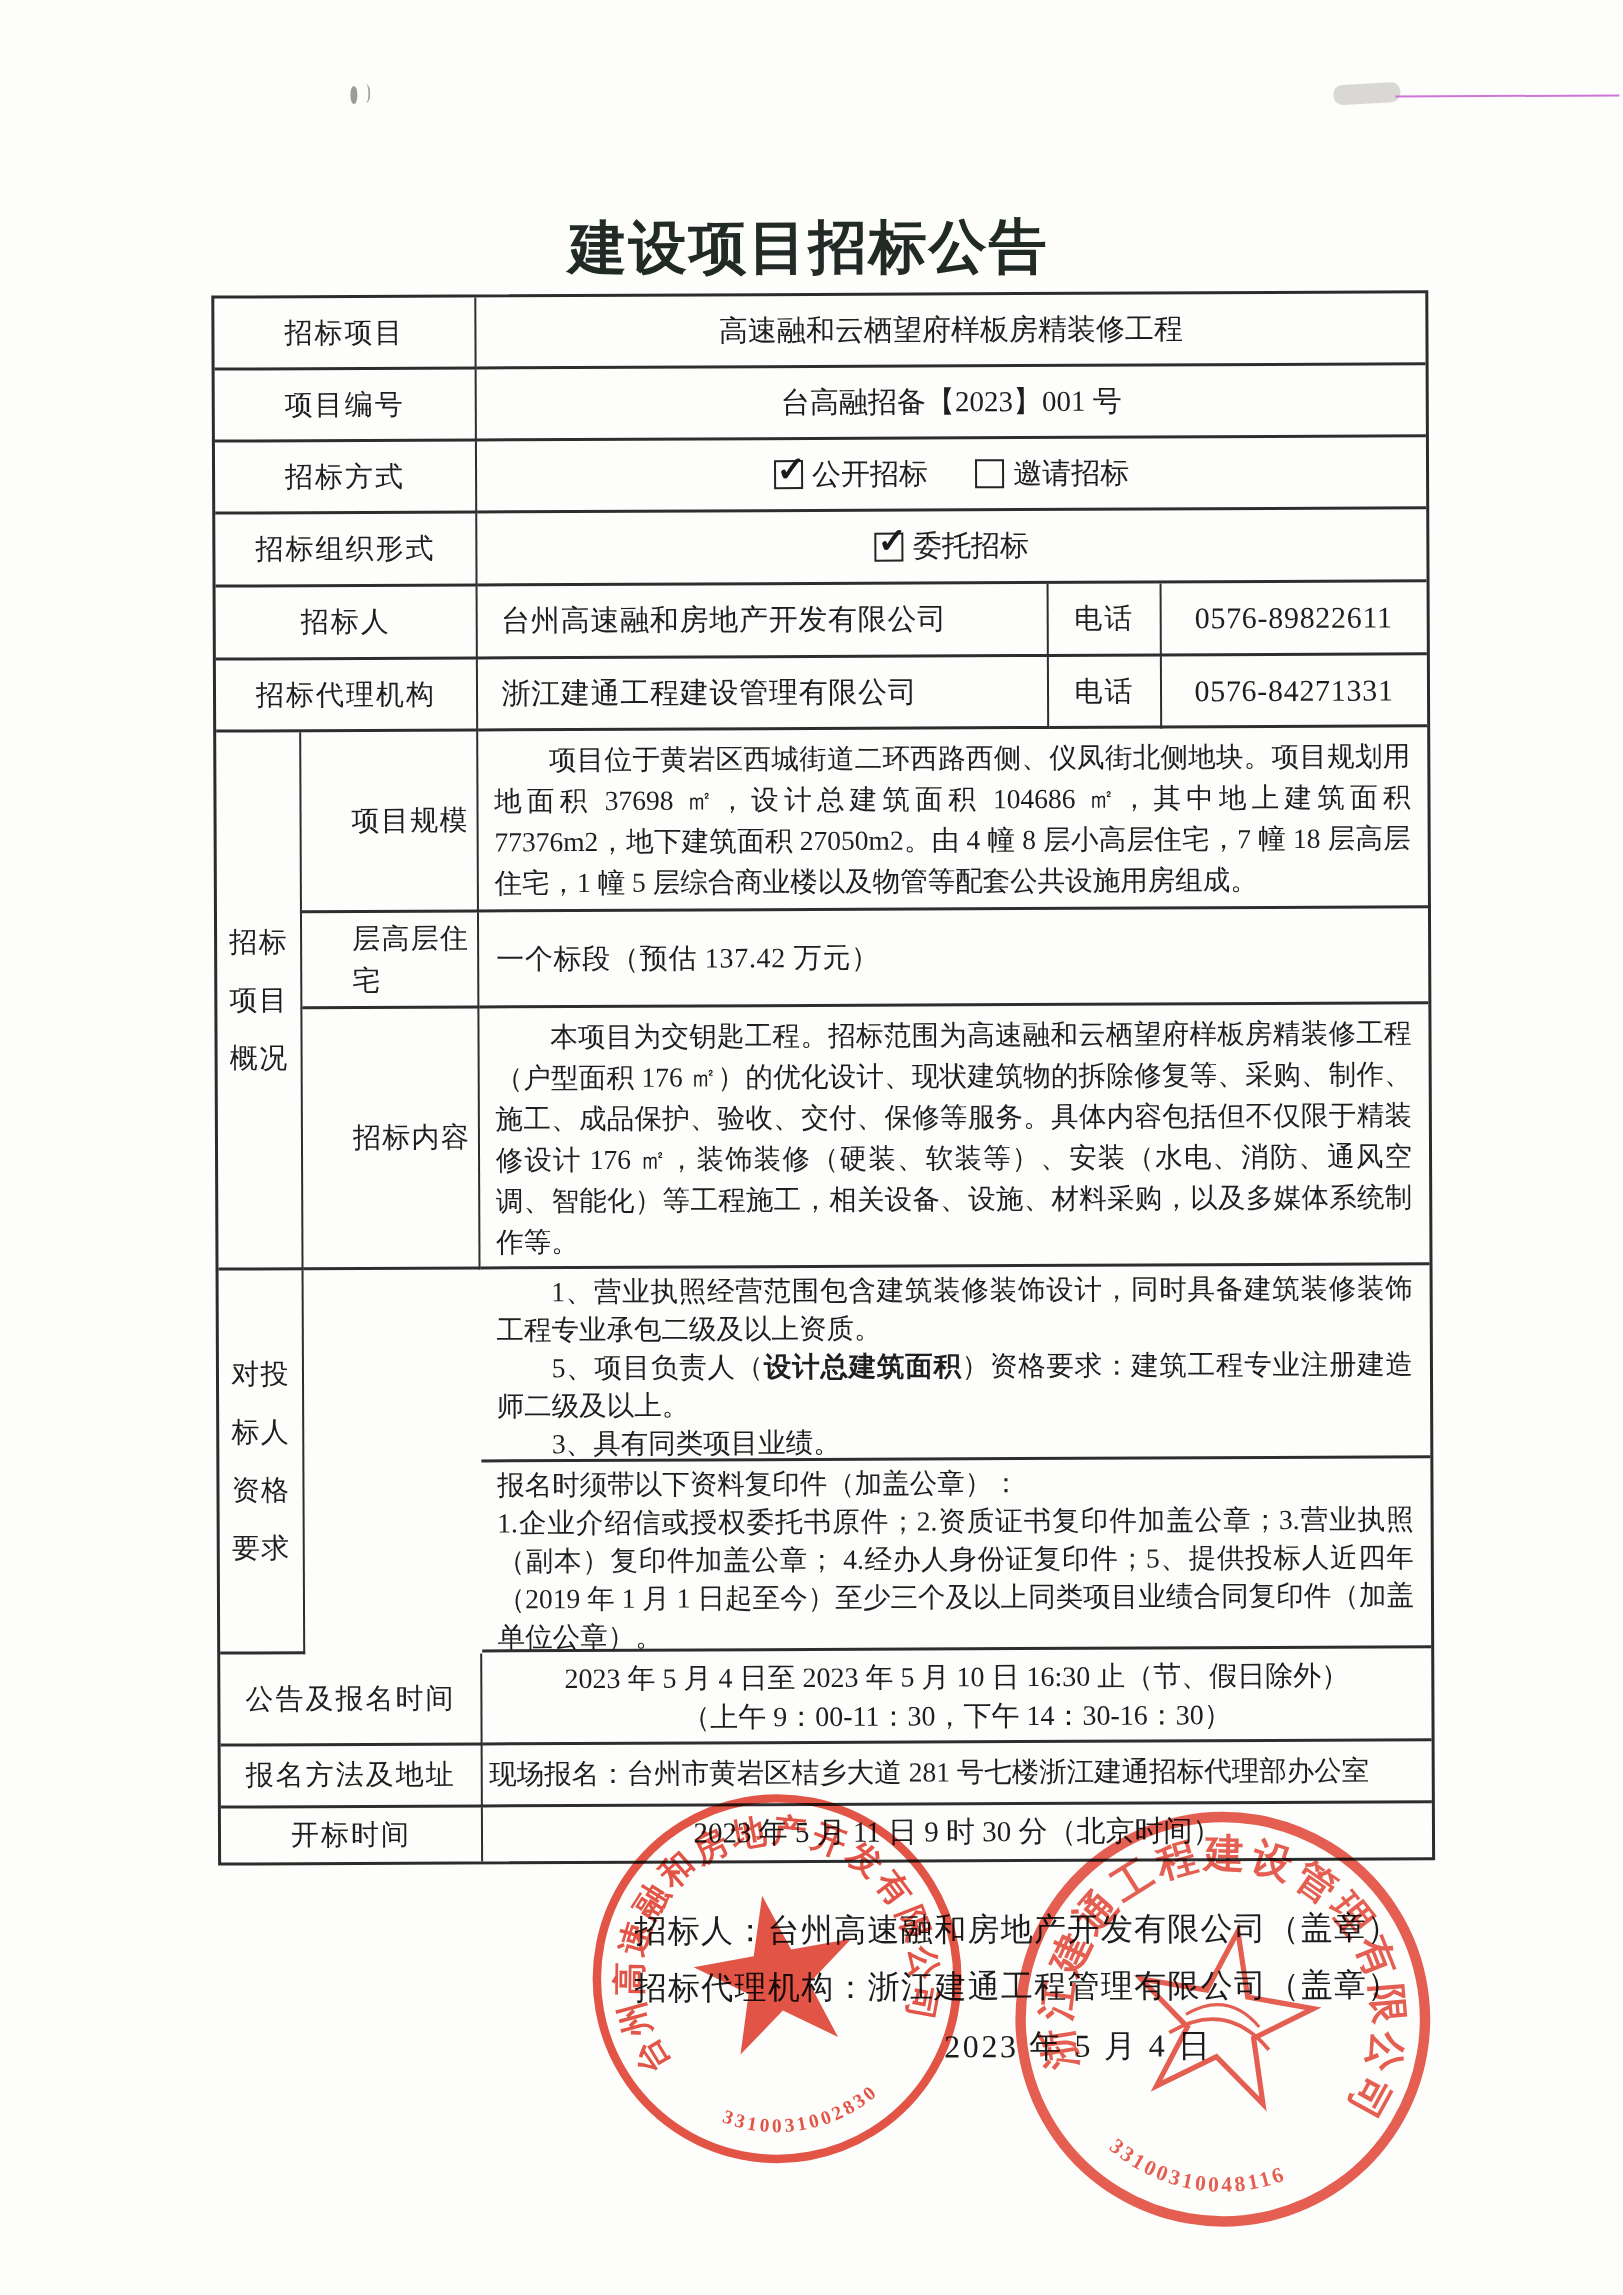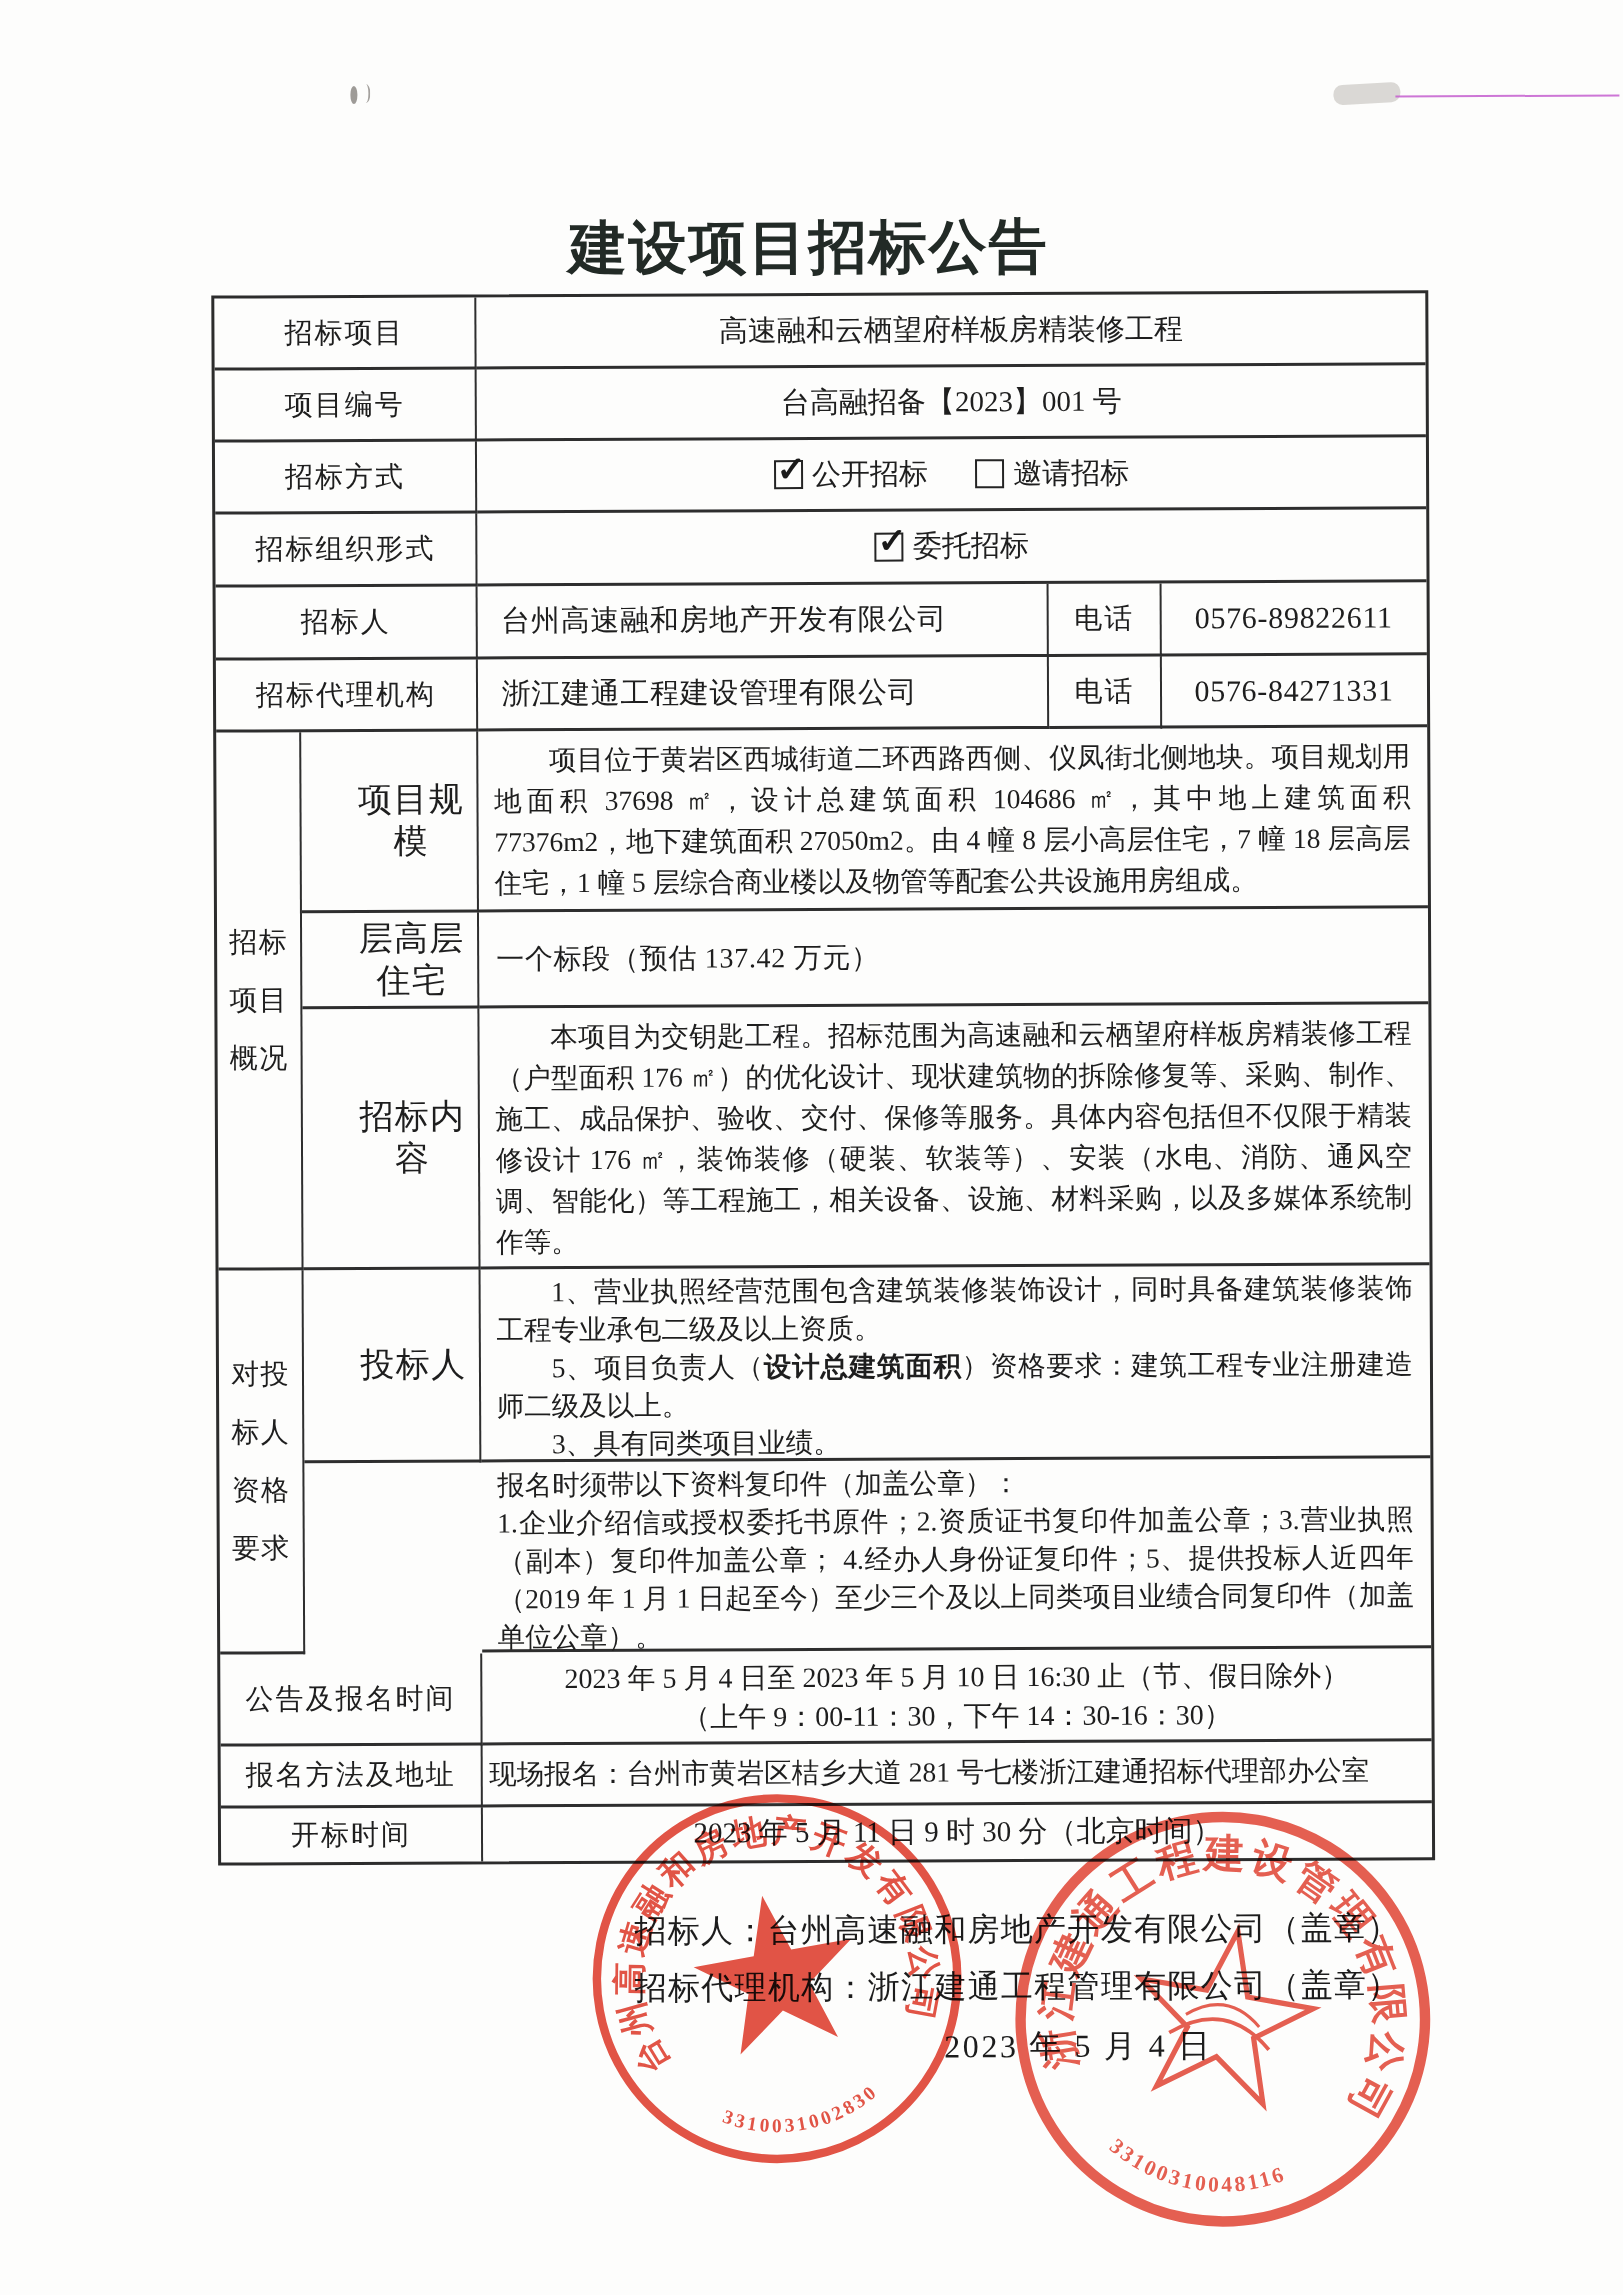--- a/index.html
+++ b/index.html
@@ -27,21 +27,21 @@
   .c.noR{border-right:none;}
   .c.noB{border-bottom:none;}
   .flexc{display:flex;align-items:center;justify-content:center;}
   .label{font-size:28px;letter-spacing:2px;text-align:center;}
   .value-center{font-size:29px;text-align:center;}
   .company{display:flex;align-items:center;padding-left:23.6px;font-size:29px;letter-spacing:0.7px;}
   .phone{font-size:30px;letter-spacing:0.7px;}
 
   .vcell{display:flex;align-items:center;justify-content:center;}
   .vspan{width:63px;word-break:break-all;text-align:center;font-size:28px;line-height:58px;letter-spacing:1.3px;}
-  .sublabel{width:119px;word-break:break-all;text-align:center;font-size:34px;line-height:42px;letter-spacing:1.3px;margin-left:44px;}
+  .sublabel{width:119px;word-break:break-all;text-align:left;font-size:28px;line-height:42px;letter-spacing:1.3px;margin-left:44px;}
 
   .para{display:block;padding:7.9px 17px 0 15.7px;font-size:27.5px;line-height:41px;text-align:justify;}
   .para p{margin:0;}
   .ind{text-indent:2em;}
   .tight p{line-height:38px;}
   .tight{padding-top:3.9px;}
 
   .cbrow{gap:47px;font-size:29px;}
   .cb{display:inline-flex;align-items:center;gap:9.2px;}
   .box{width:25px;height:25px;border:2.6px solid #242424;position:relative;flex:0 0 auto;}
@@ -137,23 +137,20 @@
       <span class="sublabel">招标内容</span>
     </div>
     <div class="c noR para" style="left:262px;top:711px;width:949px;height:261px;">
       <p class="ind">本项目为交钥匙工程。招标范围为高速融和云栖望府样板房精装修工程（户型面积 176 ㎡）的优化设计、现状建筑物的拆除修复等、采购、制作、施工、成品保护、验收、交付、保修等服务。具体内容包括但不仅限于精装修设计 176 ㎡，装饰装修（硬装、软装等）、安装（水电、消防、通风空调、智能化）等工程施工，相关设备、设施、材料采购，以及多媒体系统制作等。</p>
     </div>
 
     <div class="c vcell" style="left:0;top:972px;width:85px;height:384px;">
       <span class="vspan">对投标人资格要求</span>
     </div>
 
-    <div class="c vcell" style="left:85px;top:972px;width:177px;height:193px;">
-      <span class="sublabel">投标人</span>
-    </div>
     <div class="c noR para tight" style="left:262px;top:972px;width:949px;height:193px;">
       <p class="ind">1、营业执照经营范围包含建筑装修装饰设计，同时具备建筑装修装饰工程专业承包二级及以上资质。</p>
       <p class="ind"><span>5、项目负责人（</span><b>设计总建筑面积</b><span>）资格要求：建筑工程专业注册建造师二级及以上。</span></p>
       <p class="ind">3、具有同类项目业绩。</p>
     </div>
 
     <div class="c noR para tight" style="left:262px;top:1165px;width:949px;height:190px;">
       <p>报名时须带以下资料复印件（加盖公章）：</p>
       <p>1.企业介绍信或授权委托书原件；2.资质证书复印件加盖公章；3.营业执照（副本）复印件加盖公章； 4.经办人身份证复印件；5、提供投标人近四年（2019 年 1 月 1 日起至今）至少三个及以上同类项目业绩合同复印件（加盖单位公章）。</p>
     </div>

